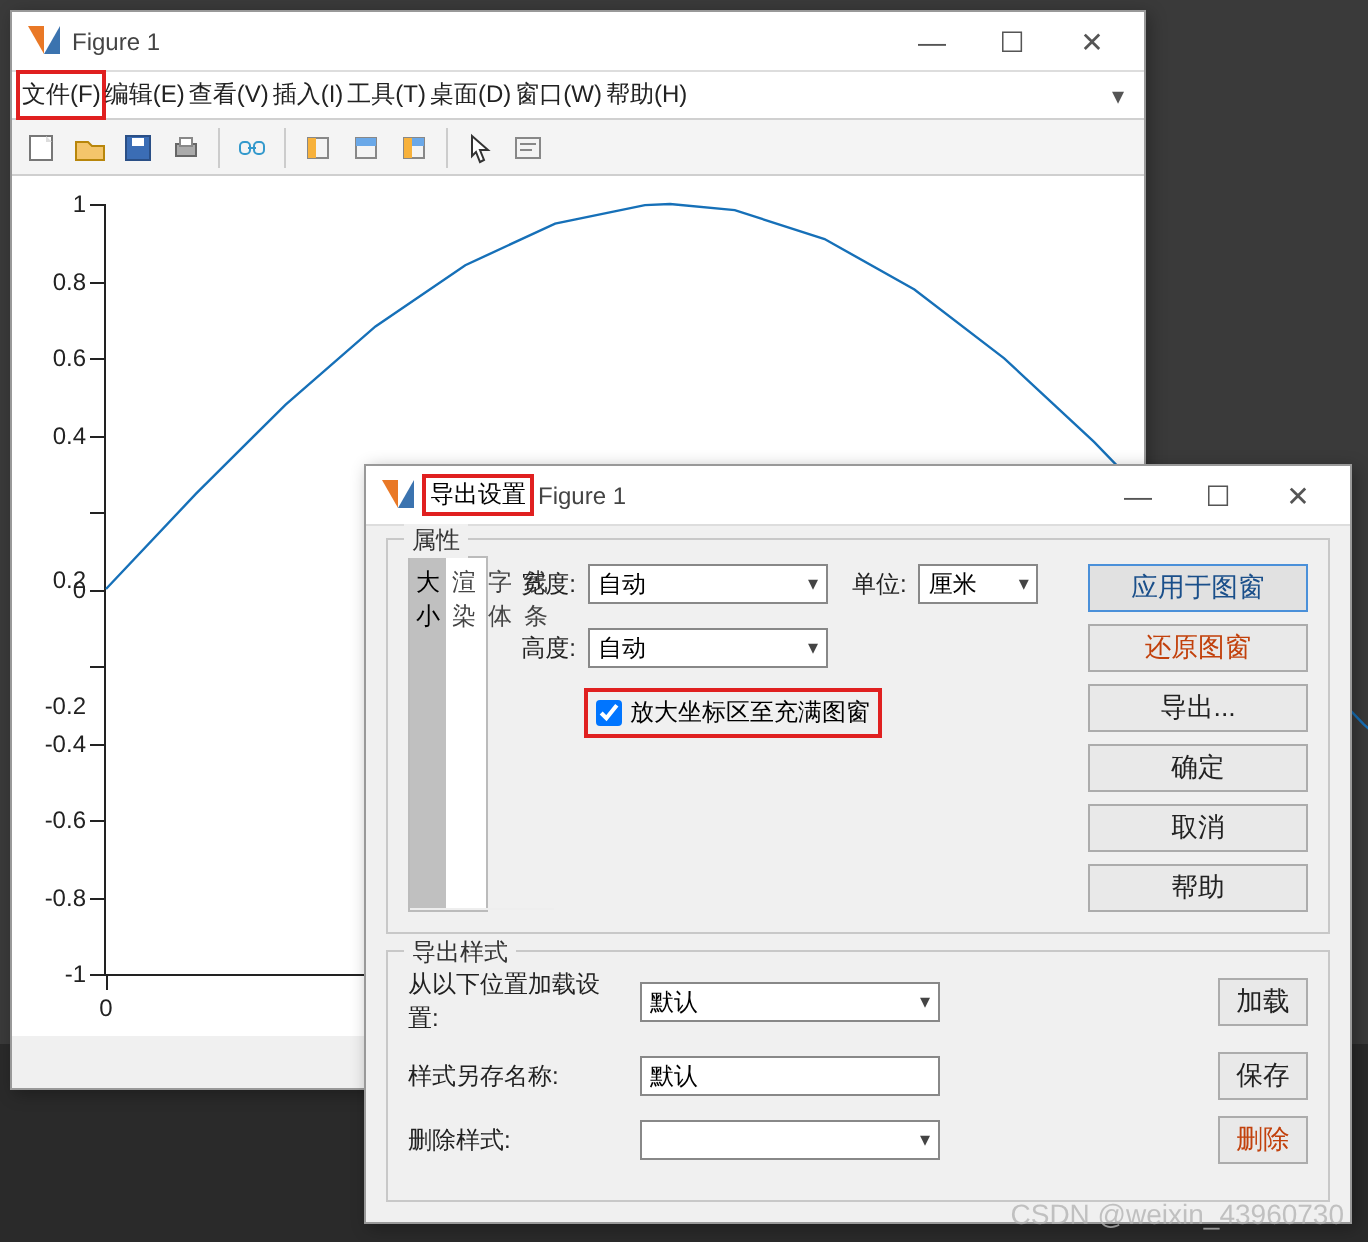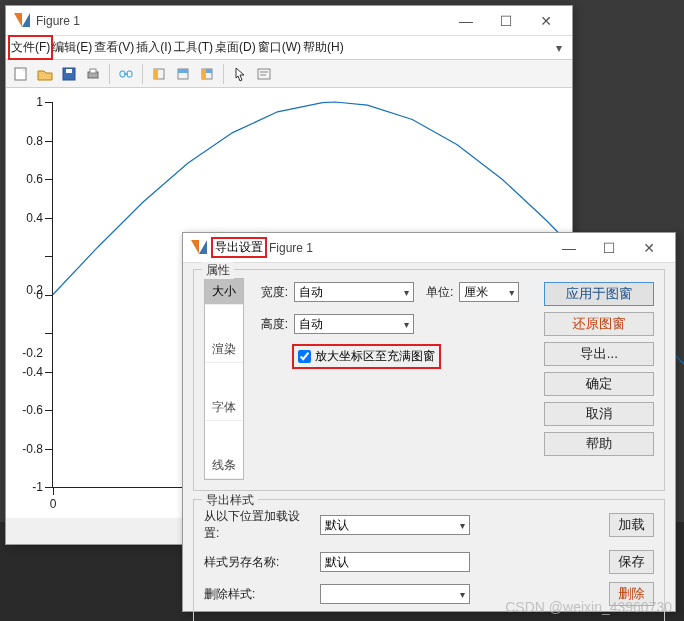--- a/index.html
+++ b/index.html
@@ -89,22 +89,22 @@
   .dialog .titlebar { background:#fff; }
   .dlg-body { display:flex; flex-direction:column; padding: 6px 10px 10px 10px; gap: 8px; height: calc(100% - 30px); }
   .groupbox {
     border:1px solid #c8c8c8; padding: 8px 10px 10px 10px; position:relative;
   }
   .groupbox > .legend {
     position:absolute; top:-8px; left:8px; background:#f0f0f0; padding:0 4px; color:#333;
   }
   .top-group { display:flex; gap:10px; flex:1; }
   .prop-tabs {
-    width: 40px; display:flex; flex-direction:column;
-    border:1px solid #bbb; background:#fff;gap:32px;
+    width: 40px; display:flex; 
+    border:1px solid #bbb; background:#fff;
   }
   .prop-tab { padding:4px 3px; text-align:center; color:#444; border-bottom:1px solid #eee; }
   .prop-tab.sel { background:#c0c0c0; color:#000; }
   .prop-fields { flex:1; display:flex; flex-direction:column; gap:12px; padding-top:4px; }
   .row { display:flex; align-items:center; gap:6px; }
   .lbl { width:34px; text-align:right; color:#222; }
   .combo { flex:0 0 120px; height:20px; border:1px solid #888; background:#fff; padding:1px 4px; display:flex; align-items:center; justify-content:space-between; }
   .combo .caret { font-size:10px; color:#444; }
   .unitlbl { margin-left:6px; color:#222; }
   .chk { display:flex; align-items:center; gap:4px; }

